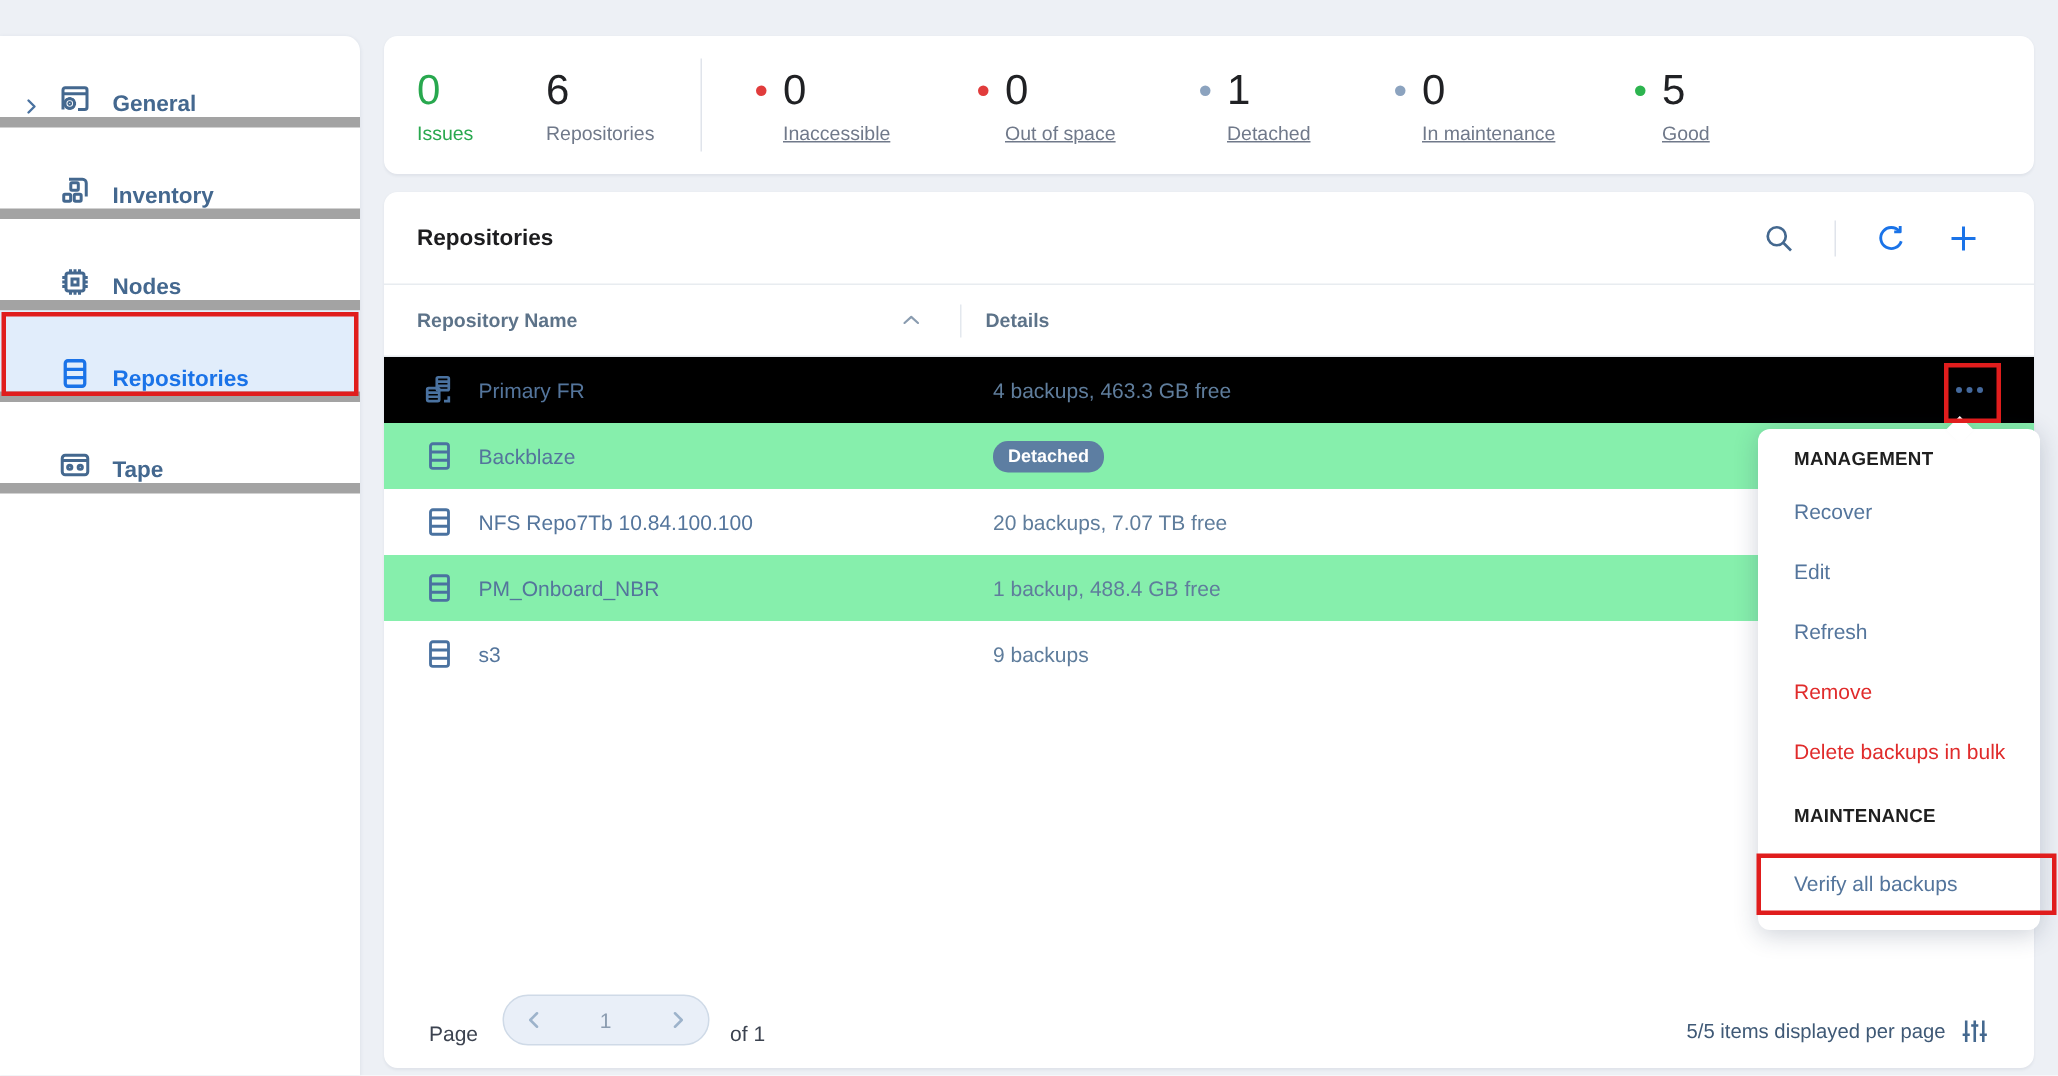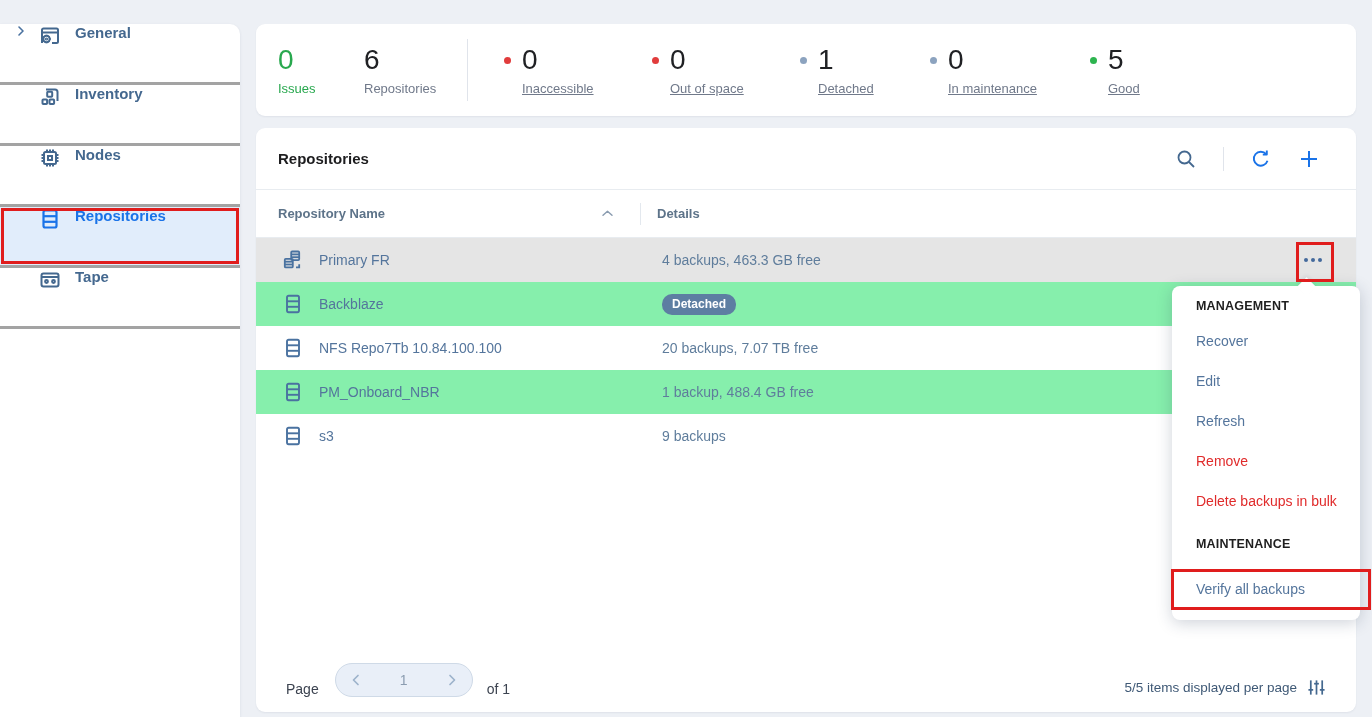--- a/index.html
+++ b/index.html
@@ -3,21 +3,21 @@
 <meta charset="utf-8">
 <style>
   * { margin:0; padding:0; box-sizing:border-box; }
   html,body { width:1372px; height:717px; overflow:hidden; }
   body { background:#edf0f5; font-family:"Liberation Sans", sans-serif; position:relative; }
   svg { display:block; }
 
   
   .sidebar { position:absolute; left:0; top:24px; width:240px; height:693px;
              background:#fff; border-radius:0 10px 0 0; box-shadow:0 1px 3px rgba(40,60,90,.10); }
-  .nav-item { height:61px; display:flex; align-items:flex-start; border-bottom:3px solid #a3a3a3;
+  .nav-item { height:61px; display:flex; align-items:flex-end; border-bottom:7px solid #a3a3a3;
               color:#44688f; cursor:pointer; }
   .nav-item .chev { width:14px; margin-left:14px; color:#4a72a0; }
   .nav-item .nav-ico { width:24px; height:24px; margin-left:38px; }
   .nav-item.has-chev .nav-ico { margin-left:10px; }
   .nav-item .nav-label { margin-left:13px; font-size:15px; font-weight:bold; }
   .nav-item.selected { background:#e1edfb; color:#1a73e8; }
 
   
   .stats-card { position:absolute; left:256px; top:24px; width:1100px; height:92px;
                 background:#fff; border-radius:9px; box-shadow:0 1px 2px rgba(40,60,90,.07);
@@ -49,21 +49,21 @@
   
   .thead { height:48px; display:flex; align-items:center; border-bottom:1px solid #e8ecf0;
            font-size:13px; font-weight:bold; color:#5d7389; }
   .th-name { width:384px; padding-left:22px; display:flex; align-items:center; }
   .sort-caret { margin-left:auto; margin-right:26px; color:#8a9cb0; }
   .th-divider { width:1px; height:22px; background:#e3e8ee; }
   .th-details { padding-left:16px; }
 
   .trow { height:44px; display:flex; align-items:center; position:relative; font-size:14px; color:#54759c; }
   .trow.alt { background:#86efac; }
-  .trow.selected { background:#e5e5e5;align-items:center; }
+  .trow.selected { background:#000000;align-items:center; }
   .cell-icon { width:20px; height:20px; margin-left:27px; color:#4a72a0; flex:none; }
   .cell-name { margin-left:16px; width:343px; }
   .cell-details { color:#5f7d9c; }
   .badge { background:#5d7ea2; color:#fff; font-size:12px; font-weight:bold;
            padding:3px 10px 4px; border-radius:10px; }
   .ellipsis-btn { position:absolute; right:25px; top:4px; width:36px; height:36px;
                   display:flex; align-items:center; justify-content:center; gap:3px; cursor:pointer; }
   .ellipsis-btn i { width:4px; height:4px; border-radius:50%; background:#44699c; }
 
   

